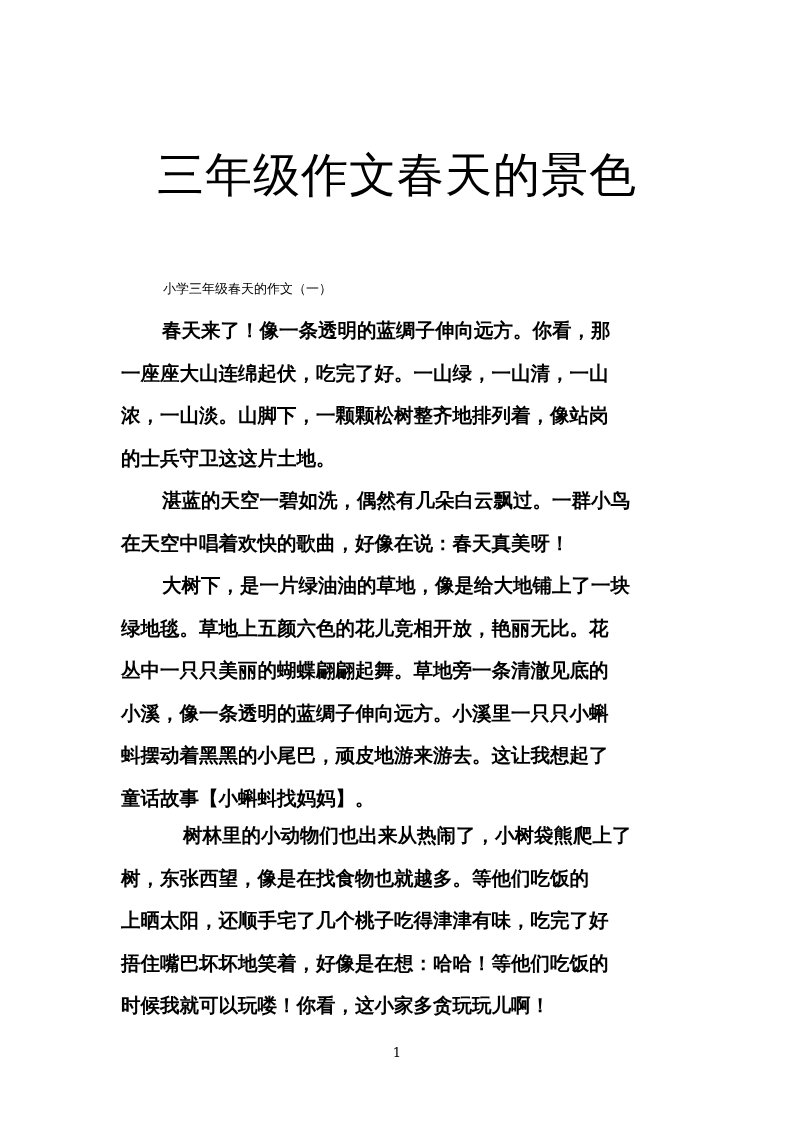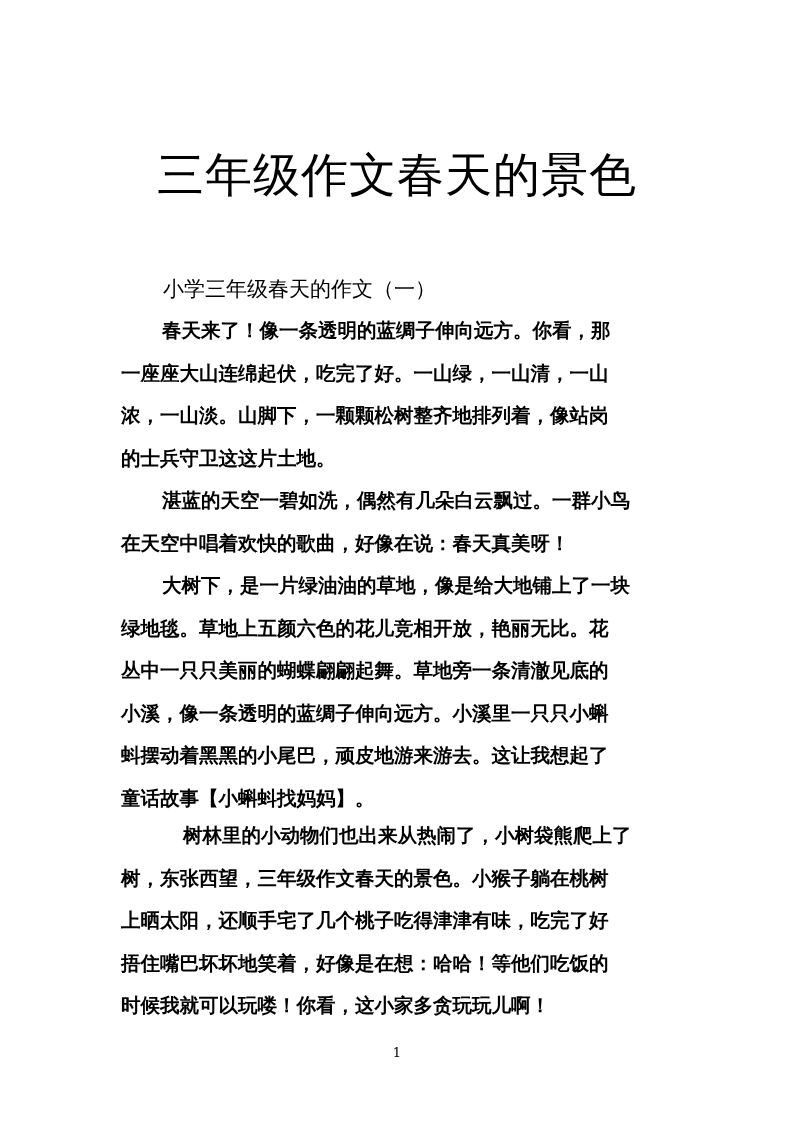--- a/index.html
+++ b/index.html
@@ -2,21 +2,21 @@
 <html><head>
 <meta charset="utf-8">
 <style>
   html, body { margin: 0; padding: 0; background: #ffffff; }
   body { width: 794px; height: 1123px; position: relative; overflow: hidden;
          font-family: "DejaVu Serif", "Liberation Serif", serif; color: #000; }
   .page { position: absolute; left: 0; top: 2px; width: 794px; height: 1123px; background: #fff; }
   .title { position: absolute; left: 0; top: 143px; width: 794px; text-align: center;
            font-size: 47px; line-height: 60px; letter-spacing: 1px; font-weight: normal; }
   .subtitle { position: absolute; left: 132px; top: 237px; font-size: 19px; line-height: 26px; }
-  .heading2 { position: absolute; left: 163px; top: 274px; font-size: 21px; line-height: 26px; }
+  .heading2 { position: absolute; left: 163px; top: 274px; font-size: 13px; line-height: 26px; }
   .para { position: absolute; left: 121px; width: 560px; font-size: 19.5px; font-weight: bold; }
   .line { display: block; height: 42.6px; line-height: 26px; white-space: nowrap; }
   .indent { padding-left: 41px; }
   .indent2 { padding-left: 62px; }
   .pnum { position: absolute; left: 0; width: 794px; top: 1043px; text-align: center; font-size: 13px; }
 </style>
 </head>
 <body>
 
 <div class="page">
@@ -39,20 +39,20 @@
     <span class="line indent">大树下，是一片绿油油的草地，像是给大地铺上了一块</span>
     <span class="line">绿地毯。草地上五颜六色的花儿竞相开放，艳丽无比。花</span>
     <span class="line">丛中一只只美丽的蝴蝶翩翩起舞。草地旁一条清澈见底的</span>
     <span class="line">小溪，像一条透明的蓝绸子伸向远方。小溪里一只只小蝌</span>
     <span class="line">蚪摆动着黑黑的小尾巴，顽皮地游来游去。这让我想起了</span>
     <span class="line">童话故事【小蝌蚪找妈妈】。</span>
   </div>
 
   <div class="para" style="top:821px">
     <span class="line indent2">树林里的小动物们也出来从热闹了，小树袋熊爬上了</span>
-    <span class="line">树，东张西望，三年级作文春天的景色。小猴子躺在桃树</span>
+    <span class="line">树，东张西望，像是在找食物也就越多。等他们吃饭的</span>
     <span class="line">上晒太阳，还顺手宅了几个桃子吃得津津有味，吃完了好</span>
     <span class="line">捂住嘴巴坏坏地笑着，好像是在想：哈哈！等他们吃饭的</span>
     <span class="line">时候我就可以玩喽！你看，这小家多贪玩玩儿啊！</span>
   </div>
 
   <div class="pnum">1</div>
 </div>
 
 </body></html>

